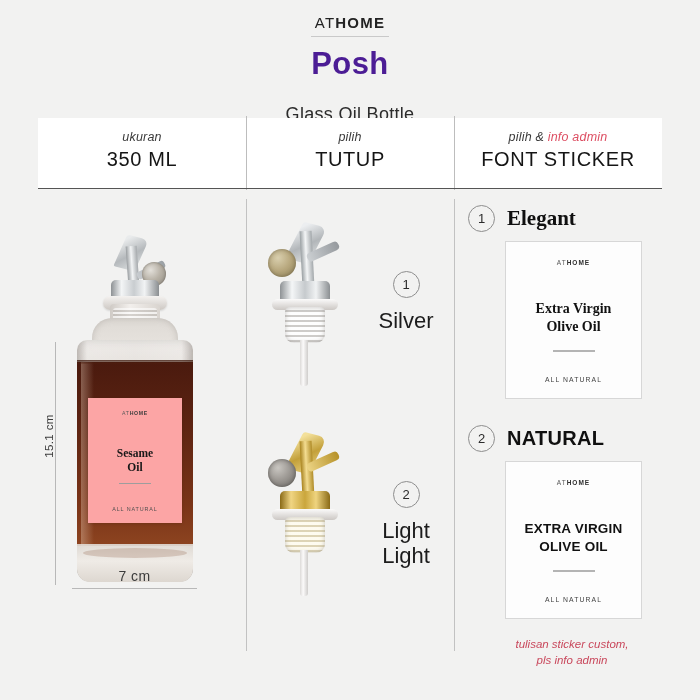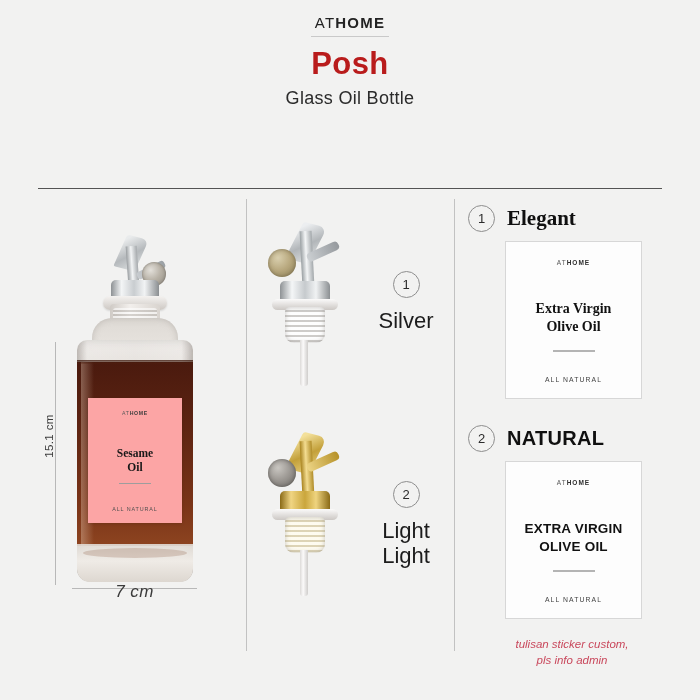--- a/index.html
+++ b/index.html
@@ -41,27 +41,27 @@
     width: 78px;
     height: 1px;
     background: #c9c9c9;
     margin: 5px auto 0 auto;
   }
   .brand-title {
     font-size: 31px;
     font-weight: 700;
     letter-spacing: 0.4px;
     margin-top: 9px;
-    color: #b91c1c;
+    color: #4c1d95;
   }
   .brand-sub {
     font-size: 18px;
     font-weight: 300;
     letter-spacing: 0.3px;
-    margin-top: 6px;
+    margin-top: 22px;
     color: #2b2b2b;
   }
 
   
   .band {
     position: absolute;
     left: 38px; top: 118px;
     width: 624px;
     height: 70px;
     background: #ffffff;
@@ -141,27 +141,26 @@
     letter-spacing: 0.4px;
   }
   .dim-h-line {
     position: absolute;
     left: 72px; top: 588px;
     width: 125px; height: 1px;
     background: #b8b8b8;
   }
   .dim-h-label {
     position: absolute;
-    left: 72px; top: 582px;
+    left: 72px; top: 568px;
     width: 125px;
     text-align: center;
-    font-size: 17px;
+    font-size: 14px;
     color: #3b3b3b;
     letter-spacing: 0.4px;
-    font-style: italic;
   }
 
   
   .bottle-wrap {
     position: absolute;
     left: 70px; top: 252px;
     width: 130px; height: 330px;
   }
   .btl-body {
     position: absolute;
@@ -496,20 +495,34 @@
 
   <div class="header">
     <div class="logo">
       <span class="lg-light">AT</span><span class="lg-bold">HOME</span>
       <div class="logo-rule"></div>
     </div>
     <div class="brand-title">Posh</div>
     <div class="brand-sub">Glass Oil Bottle</div>
   </div>
 
+  <div class="band">
+    <div class="band-cell">
+      <div class="band-eyebrow">ukuran</div>
+      <div class="band-title">350 ML</div>
+    </div>
+    <div class="band-cell">
+      <div class="band-eyebrow">pilih</div>
+      <div class="band-title">TUTUP</div>
+    </div>
+    <div class="band-cell">
+      <div class="band-eyebrow"><span>pilih &amp; </span><span class="accent">info admin</span></div>
+      <div class="band-title">FONT STICKER</div>
+    </div>
+  </div>
   <div class="band-rule"></div>
 
   <div class="cols">
 
     <div class="col col-size"></div>
 
     <div class="col col-cap">
       <div class="vline l"></div>
 
       <div class="cap-opt silver" style="top:36px;">

